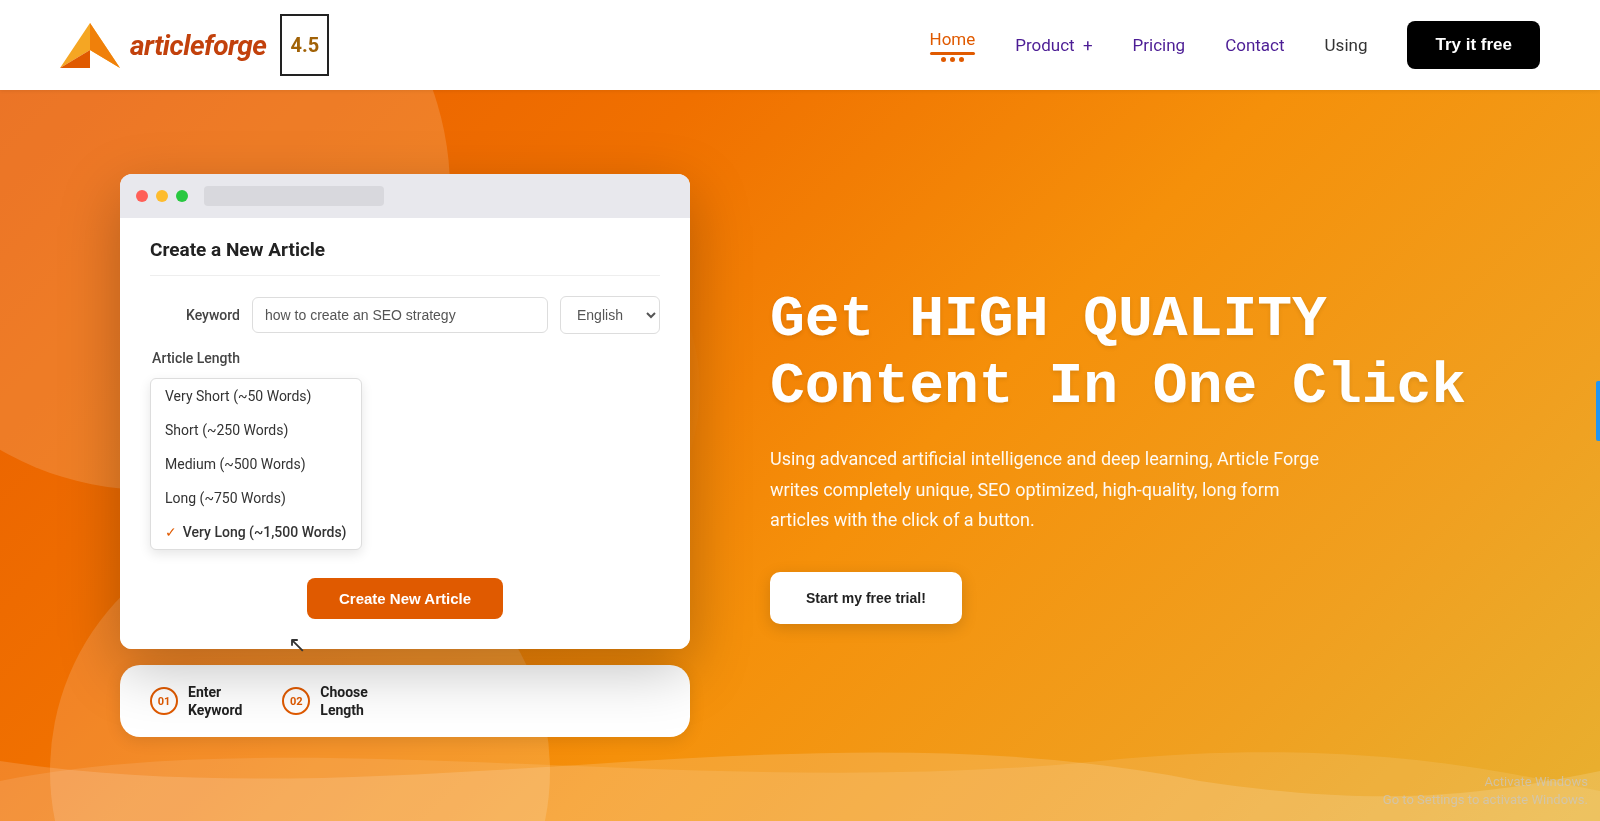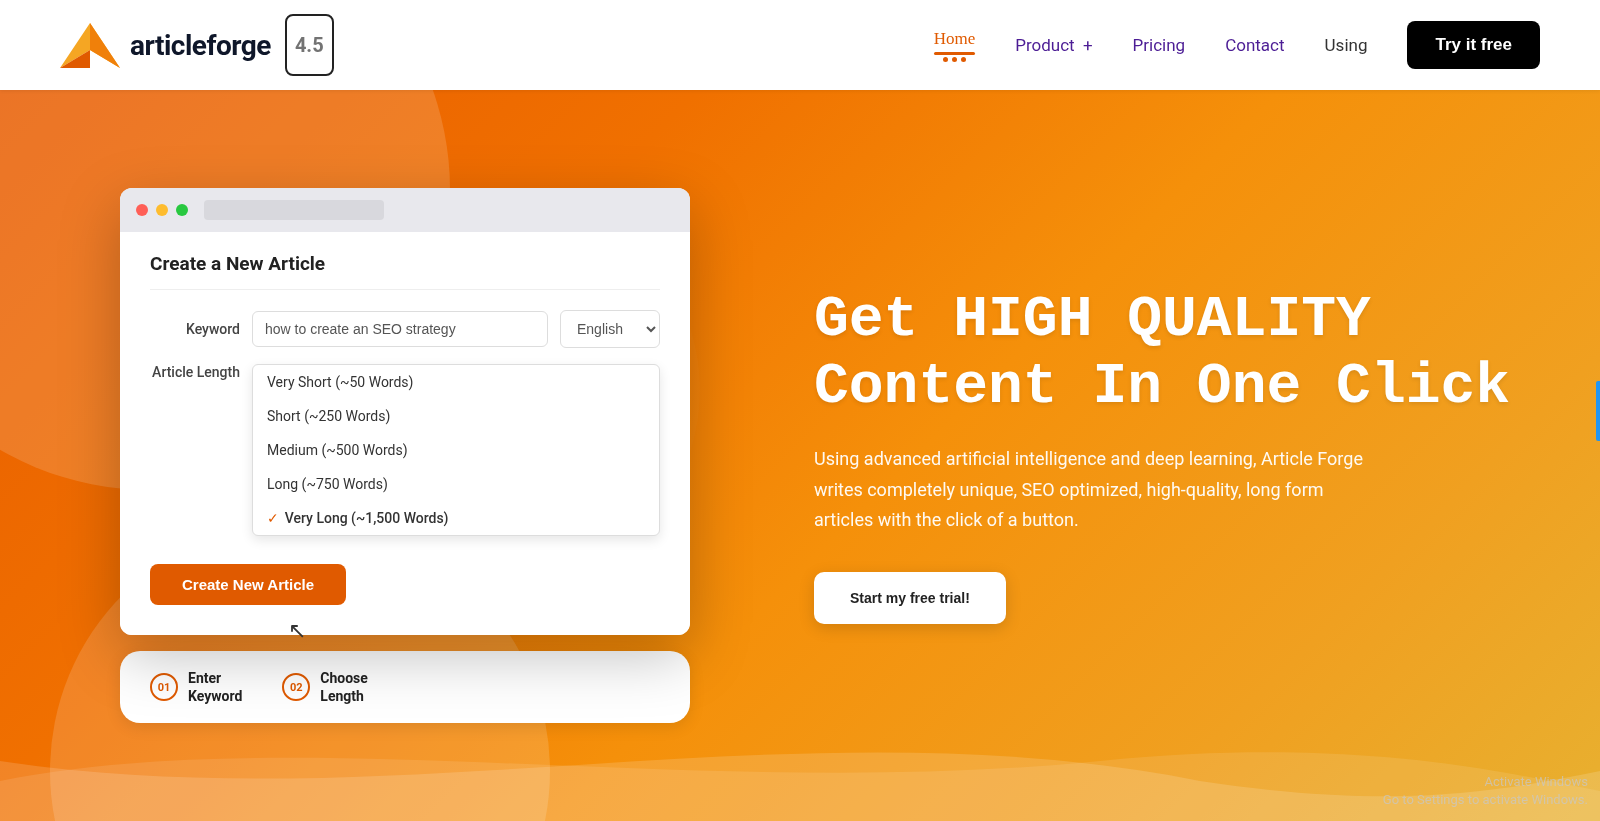--- a/index.html
+++ b/index.html
@@ -8,24 +8,24 @@
     
     .header {
       position: fixed; top: 0; left: 0; right: 0; height: 90px;
       background: #fff; display: flex; align-items: center;
       justify-content: space-between; padding: 0 60px;
       z-index: 100; box-shadow: 0 1px 4px rgba(0,0,0,0.08);
     }
     .logo-area { display: flex; align-items: center; gap: 10px; }
     .logo-icon { width: 60px; height: 55px; }
     .logo-text { font-size: 28px; font-weight: 400; color: #222; letter-spacing: -0.5px; }
-    .logo-text span { color: #0f172a; font-weight: 700; }
+    .logo-text span { color: #c2410c; font-weight: 700; font-style: italic; }
     .logo-version {
-      border: 2px solid #222; border-radius: 8px;
-      padding: 17px 8px; font-size: 20px; font-weight: 700; color: #737373;
+      border: 2px solid #222; border-radius: 0;
+      padding: 17px 8px; font-size: 20px; font-weight: 700; color: #a16207;
       margin-left: 4px;
     }
     .nav { display: flex; align-items: center; gap: 40px; }
     .nav-link { font-size: 17px; color: #4c1d95; text-decoration: none; cursor: pointer; }
     .nav-link.active { color: #e05a00; }
     .nav-link.active::after {
       content: ''; display: block; width: 100%; height: 3px;
       background: #e05a00; border-radius: 2px; margin-top: 3px;
     }
     .nav-dots { display: flex; gap: 4px; justify-content: center; margin-top: 2px; }
@@ -38,21 +38,20 @@
     }
 
     
     .hero {
       margin-top: 90px;
       width: 100%; height: 731px;
       background: linear-gradient(135deg, #e85c00 0%, #f07000 30%, #f5900a 55%, #f0a020 80%, #e8b030 100%);
       position: relative; overflow: hidden;
       display: flex; align-items: center; justify-content: space-between;
       padding: 0 80px 0 120px;
-      gap: 44px;
     }
 
     
     .hero-bg-shape {
       position: absolute; border-radius: 50%; opacity: 0.15;
     }
     .shape1 {
       width: 600px; height: 600px;
       background: #fff; top: -200px; left: -150px;
       border-radius: 50%;
@@ -116,34 +115,34 @@
       padding: 9px 12px; font-size: 14px; color: #555;
       outline: none;
     }
     .lang-select {
       border: 1px solid #ddd; border-radius: 6px;
       padding: 9px 12px; font-size: 14px; color: #555;
       background: #fff; min-width: 100px; cursor: pointer;
     }
 
     
-    .length-row { display: flex; align-items: flex-start; gap: 12px; margin-bottom: 28px; }
+    .length-row { display: flex; align-items: flex-start; gap: 12px; margin-bottom: 28px; flex-direction: column; }
     .dropdown-container { flex: 1; position: relative; }
     .dropdown-menu {
       background: #fff; border: 1px solid #ddd; border-radius: 6px;
       overflow: hidden; box-shadow: 0 4px 12px rgba(0,0,0,0.1);
     }
     .dropdown-item {
       padding: 9px 14px; font-size: 14px; color: #333; cursor: pointer;
       display: flex; align-items: center; gap: 6px; text-align: center;
     }
     .dropdown-item.selected { font-weight: 500; }
     .check-mark { color: #e05a00; font-size: 14px; }
 
-    .create-btn-row { display: flex; justify-content: flex-start; margin-top: 8px; }
+    .create-btn-row { display: flex; justify-content: center; margin-top: 8px; }
     .create-btn {
       background: #e05a00; color: #fff; border: none; border-radius: 8px;
       padding: 12px 32px; font-size: 15px; font-weight: 600; cursor: pointer;
     }
 
     
     .steps-bar {
       background: #fff; border-radius: 20px; margin-top: 16px;
       padding: 18px 30px; display: flex; align-items: center; gap: 40px;
       box-shadow: 0 4px 16px rgba(0,0,0,0.1);
@@ -198,21 +197,21 @@
       <polygon points="0,50 30,5 60,50 30,32" fill="#f5a623"></polygon>
       <polygon points="0,50 30,32 30,50" fill="#e05a00"></polygon>
       <polygon points="30,5 60,50 30,32" fill="#f0800a"></polygon>
     </svg>
     <span class="logo-text">
       <span>article</span><span>forge</span>
     </span>
     <span class="logo-version">4.5</span>
   </div>
   <nav class="nav">
-    <div style="font-family:Liberation Serif, serif;">
+    <div style="">
       <a class="nav-link active">Home</a>
       <div class="nav-dots">
           <div class="nav-dot"></div>
           <div class="nav-dot"></div>
           <div class="nav-dot"></div>
         </div>
     </div>
     <a class="nav-link nav-link-with-plus">
       <span>Product</span>&nbsp;<span>+</span>
     </a>

